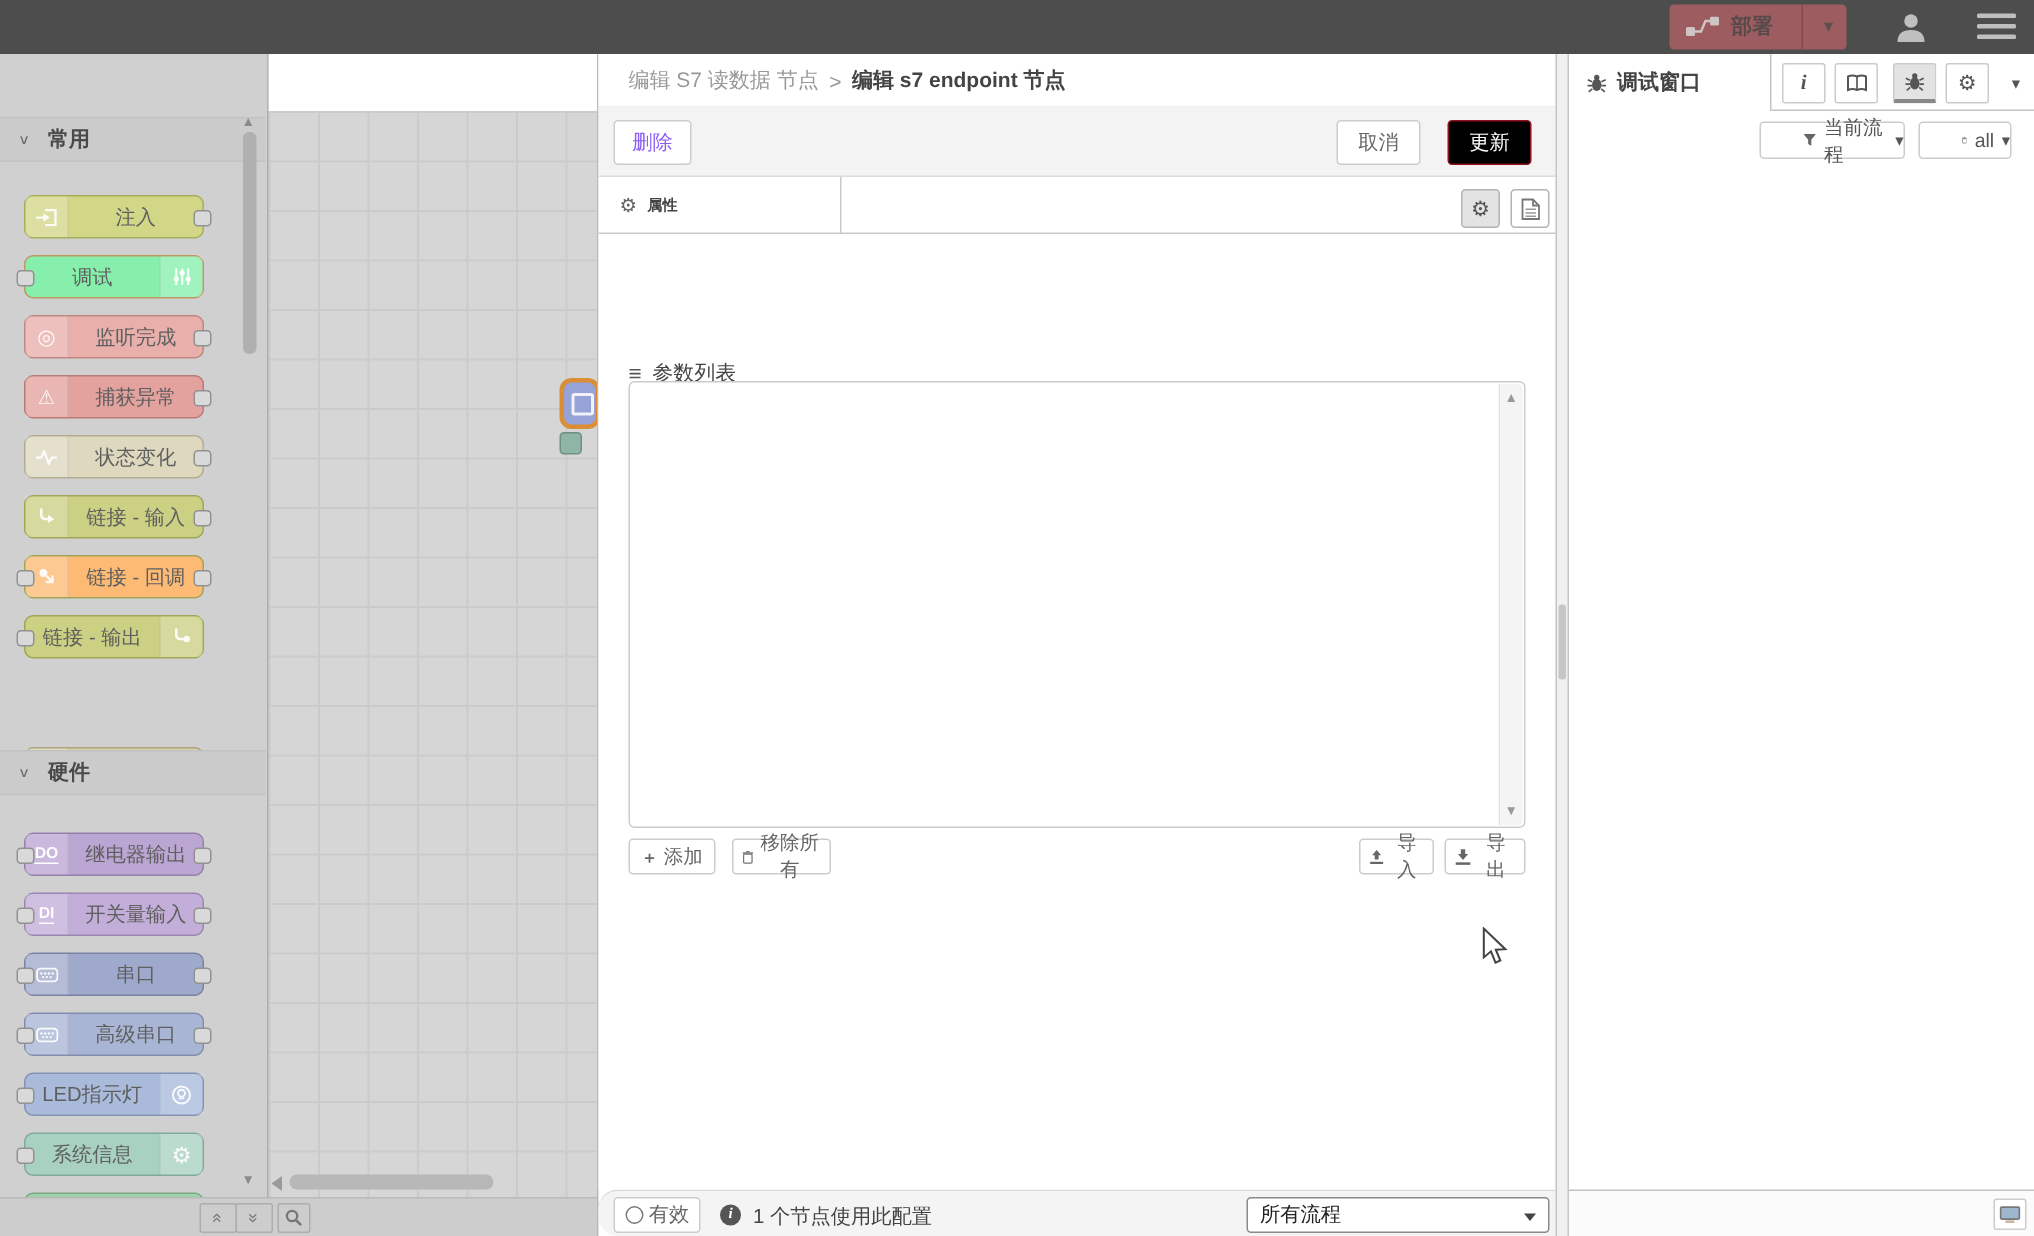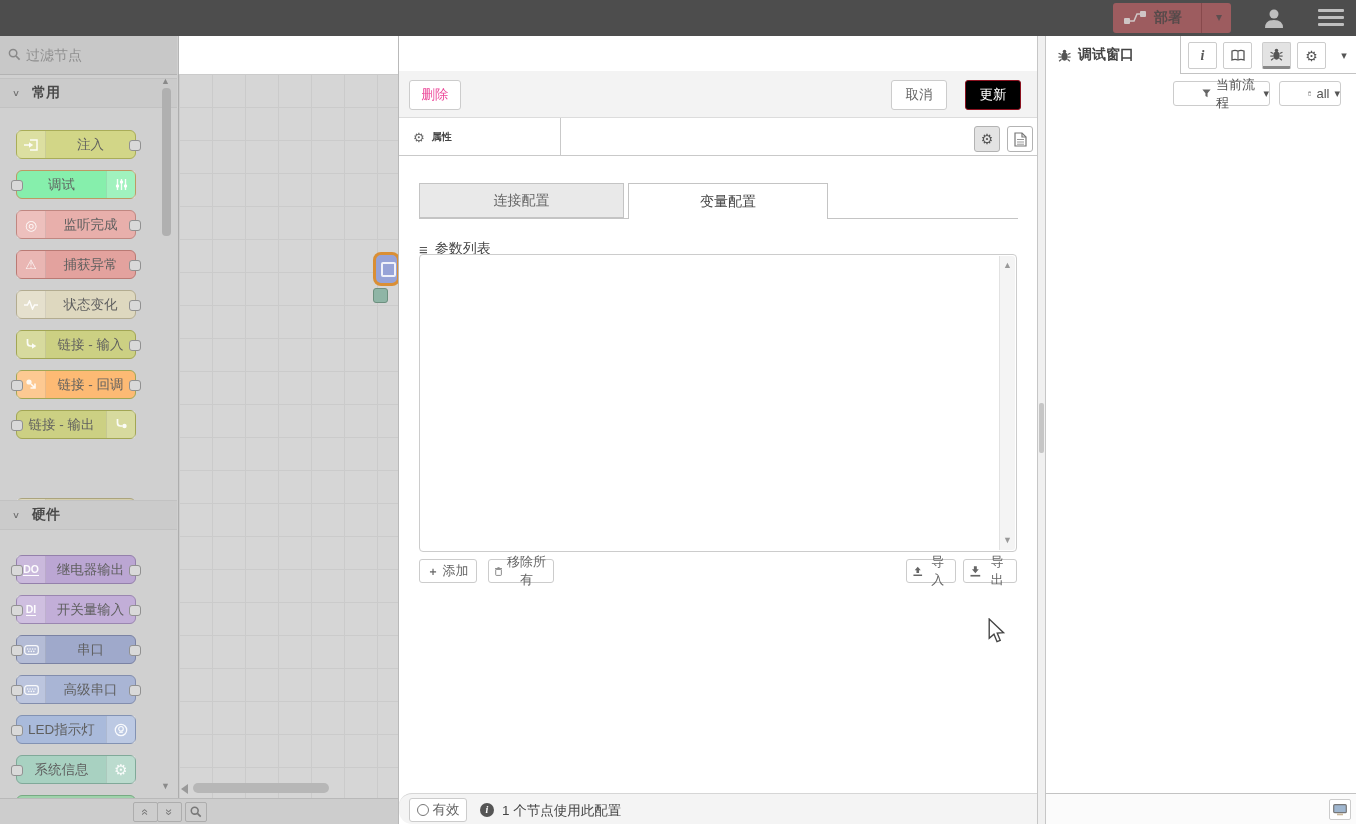--- a/index.html
+++ b/index.html
@@ -57,21 +57,21 @@
   .rot90{transform:rotate(90deg);display:inline-block;}
   
   .tray{left:398px;top:36px;width:640px;height:788px;background:#fff;border-left:1px solid #b9b9b9;box-sizing:border-box;}
   .bc{left:0;top:0;width:639px;height:35px;border-bottom:1px solid #d6d6d6;display:flex;align-items:center;background:#fff;}
   .bc .p1{margin-left:20px;color:#999;font-size:14px;}
   .bc .sep{color:#999;font-size:14px;margin:0 7px;}
   .bc .p2{color:#444;font-size:14px;font-weight:bold;}
   .btnbar{left:0;top:35px;width:639px;height:47px;background:#f3f3f3;border-bottom:1px solid #dcdcdc;box-sizing:border-box;}
   .ebtn{display:inline-flex;align-items:center;justify-content:center;gap:4px;background:#fff;border:1px solid #ccc;
         border-radius:3px;color:#666;font-size:13.5px;cursor:pointer;box-sizing:border-box;font-family:inherit;}
-  .b-del{position:absolute;left:10px;top:9px;width:52px;height:30px;color:#ec4899;}
+  .b-del{position:absolute;left:10px;top:9px;width:52px;height:30px;color:#8b5cf6;}
   .b-cancel{position:absolute;right:91px;top:9px;width:56px;height:30px;}
   .b-update{position:absolute;right:17px;top:9px;width:56px;height:30px;border:1px solid #8c1220;color:#fff;font-size:13.5px;
             border-radius:3px;display:flex;align-items:center;justify-content:center;cursor:pointer;box-sizing:border-box;}
   .tabrow{left:0;top:82px;width:639px;height:38px;border-bottom:1px solid #c9c9c9;background:#fff;box-sizing:border-box;}
   .ptab{position:absolute;left:0;top:0;width:162px;height:38px;border-right:1px solid #c9c9c9;display:flex;align-items:center;box-sizing:border-box;}
   .ptab .g{color:#666;font-size:13px;margin-left:14px;}
   .ptab .t{color:#444;font-weight:bold;font-size:10px;margin-left:7px;}
   .sqbtn{position:absolute;top:8px;width:26px;height:26px;border:1px solid #b3b3b3;border-radius:3px;background:#fff;
          display:flex;align-items:center;justify-content:center;color:#555;cursor:pointer;box-sizing:border-box;}
   .sqbtn.sel{background:#e3e3e3;}
@@ -132,27 +132,20 @@
         <path d="M2 21 Q2 13 11 13 Q20 13 20 21 Z"></path>
       </svg>
     <div class="abs menu-bars" style="left:1318px;top:9px">
         <div></div>
         <div></div>
         <div style="margin-bottom:0"></div>
       </div>
   </div>
 
   <div class="abs palette">
-    <div class="abs psearch-row">
-      <svg class="abs" style="left:8px;top:12px" width="13" height="13" viewBox="0 0 14 14">
-          <circle cx="5.5" cy="5.5" r="4" fill="none" stroke="#888" stroke-width="1.6"></circle>
-          <line x1="8.6" y1="8.6" x2="12.5" y2="12.5" stroke="#888" stroke-width="1.8"></line>
-        </svg>
-      <input class="psearch" placeholder="过滤节点" style="">
-    </div>
 
     <div class="abs cath" style="top:42px">
       <span class="cv">∨</span>
       <span class="cl">常用</span>
     </div>
 
     <div class="pn" style="top: 94px; background: rgb(210, 214, 135); border-color: rgb(169, 173, 88);">
       <span class="nicon">
           <svg width="14" height="12" viewBox="0 0 14 12">
             <path d="M6 1 H13 V11 H6" fill="none" stroke="rgba(255,255,255,.9)" stroke-width="1.5"></path>
@@ -366,20 +359,25 @@
       </div>
     <div class="wbtn" style="left:185px;width:22px">
       <svg width="12" height="12" viewBox="0 0 14 14">
           <circle cx="5.5" cy="5.5" r="4" fill="none" stroke="#777" stroke-width="1.8"></circle>
           <line x1="8.6" y1="8.6" x2="12.5" y2="12.5" stroke="#777" stroke-width="2"></line>
         </svg>
     </div>
   </div>
 
   <div class="abs tray">
+    <div class="abs bc">
+      <span class="p1">编辑 S7 读数据 节点</span>
+      <span class="sep">&gt;</span>
+      <span class="p2">编辑 s7 endpoint 节点</span>
+    </div>
 
     <div class="abs btnbar">
       <button class="ebtn b-del">删除</button>
       <button class="ebtn b-cancel">取消</button>
       <button class="b-update" style="background: #000000;">更新</button>
     </div>
 
     <div class="abs tabrow">
       <div class="ptab">
         <span class="g">⚙</span>
@@ -395,24 +393,20 @@
             <g stroke="#999" stroke-width="1">
               <line x1="3" y1="7.5" x2="10" y2="7.5"></line>
               <line x1="3" y1="10" x2="10" y2="10"></line>
               <line x1="3" y1="12.2" x2="10" y2="12.2"></line>
             </g>
           </svg>
       </div>
     </div>
 
     <div class="abs content">
-      <div class="subtabs">
-        <div class="st st1">连接配置</div>
-        <div class="st st2">变量配置</div>
-      </div>
 
       <div class="sect">
         <span class="li">≡</span>
         <span>参数列表</span>
       </div>
 
       <div class="listbox">
         <div class="lscroll">
           <span class="abs sarr" style="right:3px;top:5px;color:#999">▲</span>
           <span class="abs sarr" style="right:3px;bottom:5px;color:#999">▼</span>
@@ -449,20 +443,24 @@
       </div>
     </div>
 
     <div class="abs trayfoot">
       <button class="ebtn" style="position:absolute;left:10px;top:4px;width:58px;height:24px">
         <span class="radioc"></span>
         <span>有效</span>
       </button>
       <span class="infoc">i</span>
       <span class="usage">1 个节点使用此配置</span>
+      <div class="scopesel">
+        <span>所有流程</span>
+        <span class="seltri"></span>
+      </div>
     </div>
   </div>
 
   <div class="abs sep2">
     <div class="thumb"></div>
   </div>
 
   <div class="abs sidebar">
     <div class="abs sbtabs">
       <div class="dtab">

